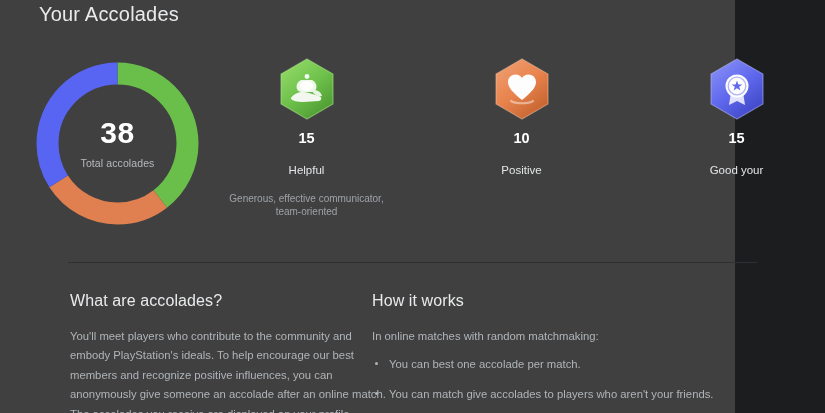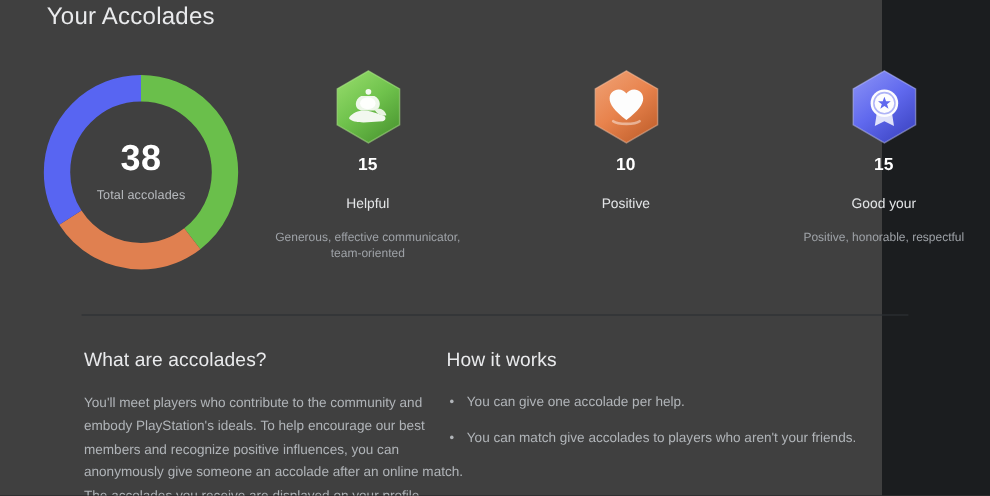--- a/index.html
+++ b/index.html
@@ -301,39 +301,39 @@
             <path d="M22 34 L20 47 L28 43 L36 47 L34 34 Z" fill="#ffffff" fill-opacity="0.82"></path>
 
             <circle cx="28" cy="28" r="11.5" fill="#fdfdfe"></circle>
             <circle cx="28" cy="28" r="8.8" fill="none" stroke="#7079F0" stroke-width="1.3" stroke-opacity="0.55"></circle>
 
             <path d="M28 22.6 L29.4 26.4 L33.3 26.4 L30.2 28.8 L31.4 32.6 L28 30.3 L24.6 32.6 L25.8 28.8 L22.7 26.4 L26.6 26.4 Z" fill="#6069EE"></path>
           </svg>
         </div>
         <div class="cat-count">15</div>
         <div class="cat-name">Good your</div>
-        <div class="cat-desc">Positive, honorable, respectful</div>
       </div>
 
     </div>
   </div>
 
   <div class="divider"></div>
 
   <div class="info">
 
     <div class="info-col">
       <h2 class="info-heading">What are accolades?</h2>
       <p class="info-body">You'll meet players who contribute to the community and embody PlayStation's ideals. To help encourage our best members and recognize positive influences, you can anonymously give someone an accolade after an online match. The accolades you receive are displayed on your profile.</p>
     </div>
 
     <div class="info-col right">
       <h2 class="info-heading">How it works</h2>
+      <p class="info-intro">In online matches with random matchmaking:</p>
       <ul class="info-list">
-        <li><span class="bullet"></span><span>You can give one accolade per help.</span></li>
+        <li><span class="bullet"></span><span>You can best one accolade per match.</span></li>
         <li><span class="bullet"></span><span>You can match give accolades to players who aren't your friends.</span></li>
 
       </ul>
     </div>
 
   </div>
 
 </div>
 
 </body></html>

